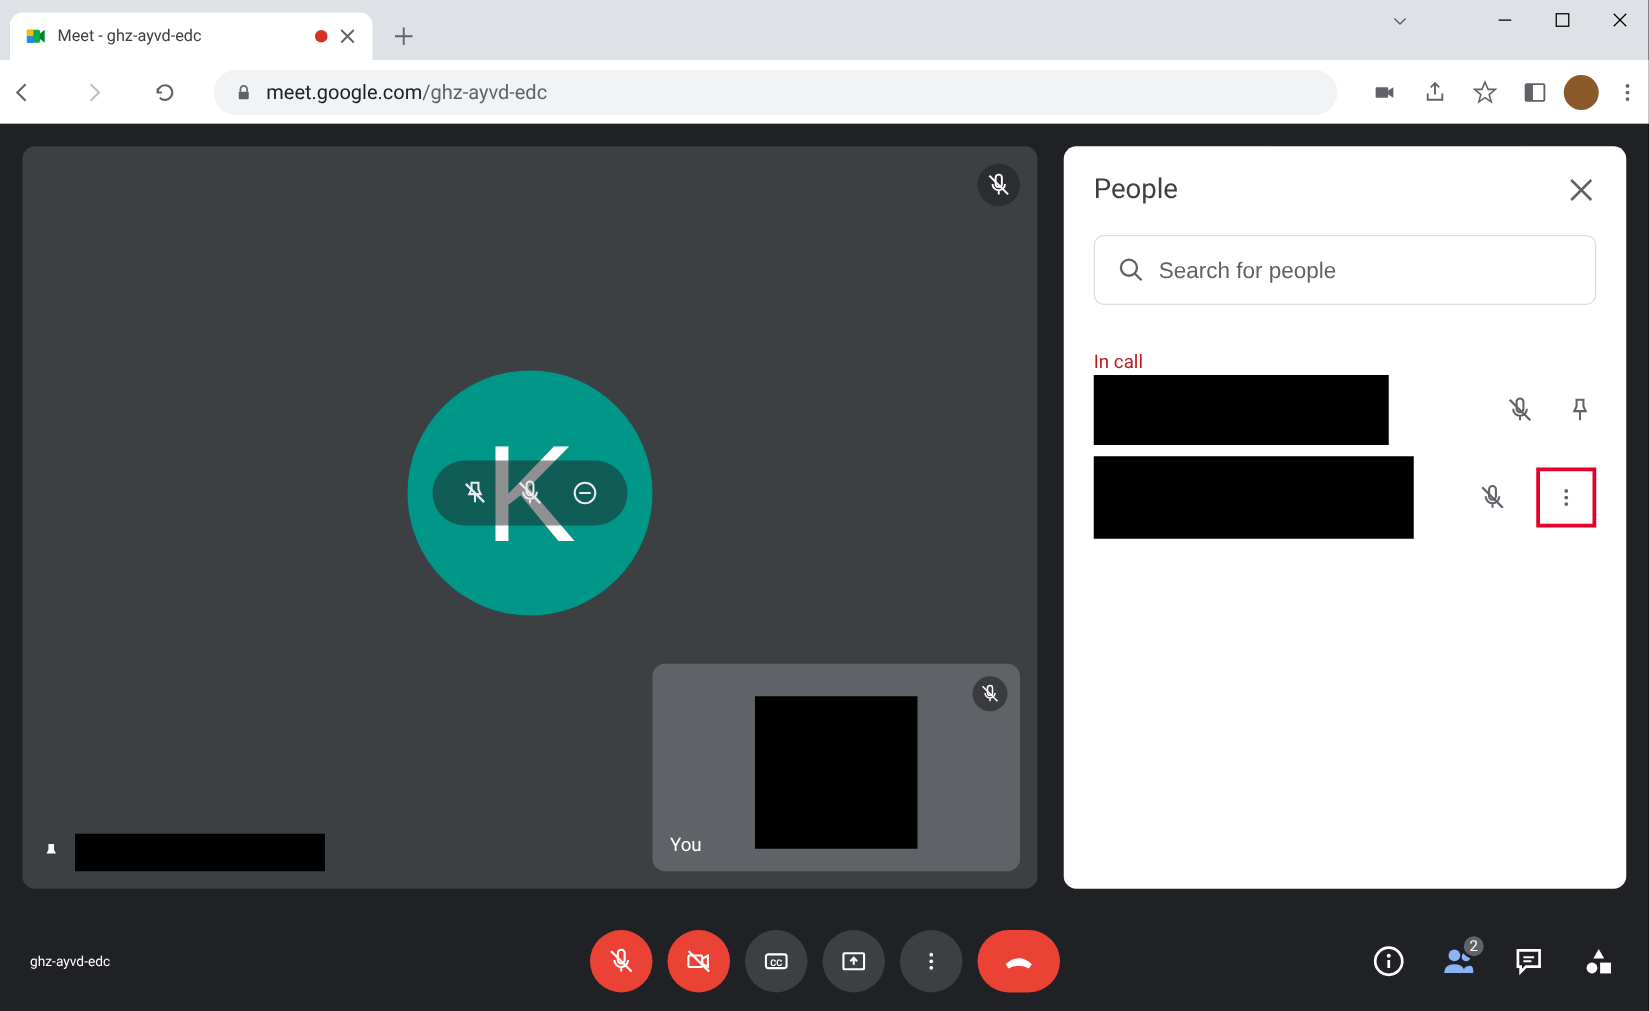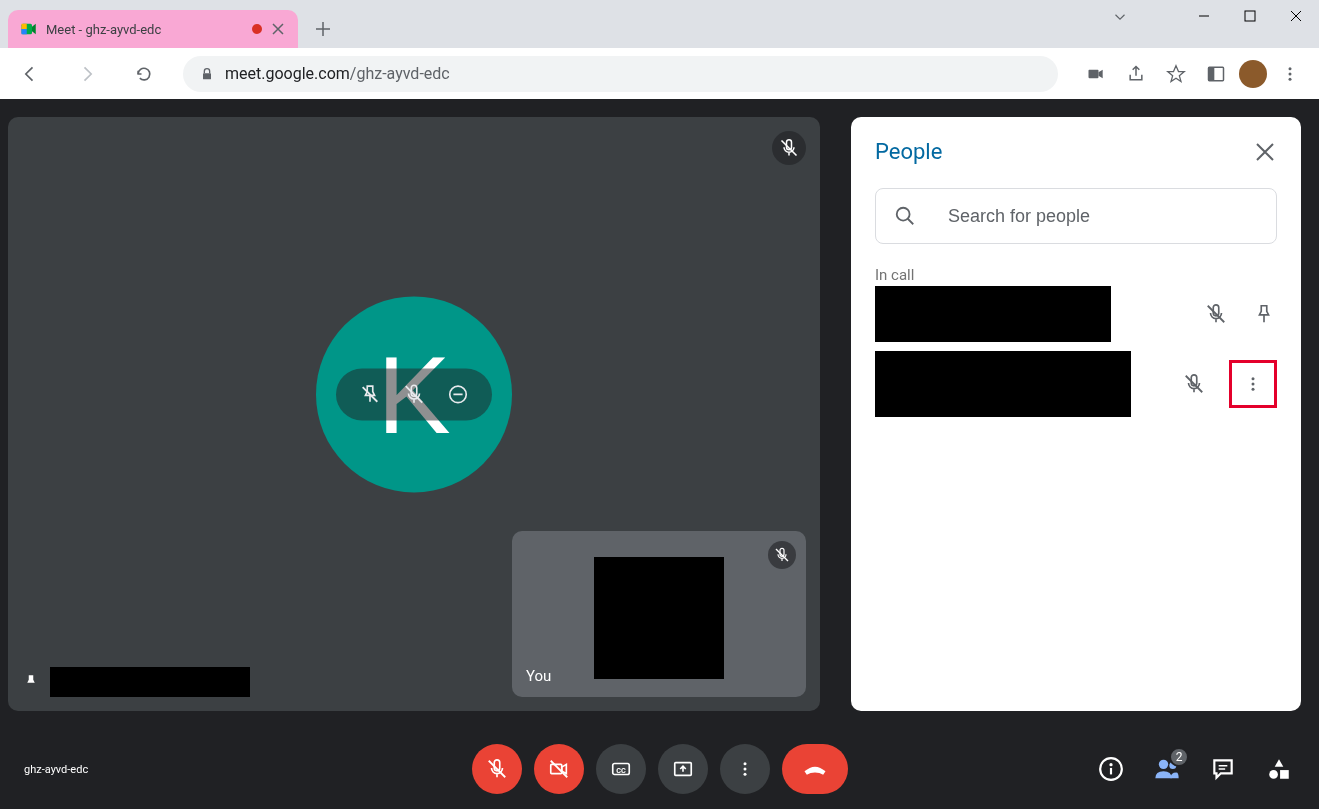--- a/index.html
+++ b/index.html
@@ -1,65 +1,65 @@
 <!DOCTYPE html>
 <html><head>
 <meta charset="utf-8">
 <style>
   * { box-sizing: border-box; margin: 0; padding: 0; }
   body { font-family: 'Segoe UI', Roboto, Arial, sans-serif; background: #000; width: 1319px; height: 809px; overflow: hidden; }
   
   
   .browser-chrome { background: #dee1e6; height: 99px; }
   .tab-bar { height: 48px; display: flex; align-items: flex-end; padding: 8px 8px 0 8px; position: relative; }
-  .tab { background: #f9a8d4; border-radius: 10px 10px 0 0; height: 38px; display: flex; align-items: center; padding: 0 12px; width: 290px; gap: 8px; margin-top: 12px; }
+  .tab { background: #ffffff; border-radius: 10px 10px 0 0; height: 38px; display: flex; align-items: center; padding: 0 12px; width: 290px; gap: 8px; margin-top: 12px; }
   .tab-favicon { width: 18px; height: 18px; display:flex; align-items:center; justify-content:center;}
   .tab-title { font-size: 13px; color: #3c4043; flex: 1; white-space: nowrap; overflow: hidden; }
   .tab-rec { width: 10px; height: 10px; border-radius: 50%; background: #d93025; }
   .tab-close { width: 16px; height: 16px; display:flex; align-items:center; justify-content:center; cursor:pointer; }
   .new-tab { width: 30px; height: 30px; display:flex; align-items:center; justify-content:center; margin-left: 10px; margin-bottom: 4px; cursor:pointer; color:#5f6368;}
   .window-controls { position: absolute; right: 0; top: 0; display: flex; height: 40px; }
   .win-btn { width: 46px; height: 32px; display:flex; align-items:center; justify-content:center; cursor:pointer; color:#5f6368;}
   .win-chev { position:absolute; right: 190px; top: 8px; color:#5f6368;}
   
-  .addr-bar { background: #fff; height: 51px; display: flex; align-items: center; padding: 0 12px; gap: 21px; }
+  .addr-bar { background: #fff; height: 51px; display: flex; align-items: center; padding: 0 0; gap: 21px; }
   .nav-btn { width: 36px; height: 36px; display:flex; align-items:center; justify-content:center; border-radius: 50%; cursor:pointer; color:#5f6368;}
   .url-field { flex: 1; background: #f1f3f4; border-radius: 20px; height: 36px; display: flex; align-items: center; padding: 0 16px; gap: 10px; color:#5f6368; font-size: 16px;}
   .url-domain { color: #202124; }
   .url-path { color: #5f6368; }
   .addr-icons { display: flex; gap: 6px; align-items: center; }
   .addr-icon { width: 34px; height: 34px; display:flex; align-items:center; justify-content:center; cursor:pointer; color:#5f6368; border-radius:50%;}
   .profile-avatar { width: 28px; height: 28px; border-radius: 50%; background: #8b5a2b; }
   
   
   .meet-app { height: 710px; background: #202124; position: relative; }
-  .video-area { position: absolute; left: 8px; top: 18px; width: 812px; height: 594px; background: #3c4043; border-radius: 10px; }
+  .video-area { position: absolute; left: 18px; top: 18px; width: 812px; height: 594px; background: #3c4043; border-radius: 10px; }
   .main-avatar { position: absolute; left: 50%; top: 50%; transform: translate(-50%, -60%); width: 196px; height: 196px; border-radius: 50%; background: #009688; display:flex; align-items:center; justify-content:center; }
   .avatar-letter { font-size: 110px; color: #fff; font-weight: 300; font-family: 'Google Sans', Arial; }
   .avatar-controls { position: absolute; left: 50%; top: 50%; transform: translate(-50%, -50%); background: rgba(32,33,36,0.5); border-radius: 30px; height: 52px; display:flex; align-items:center; gap: 20px; padding: 0 22px; }
   .avatar-ctrl { width: 24px; height: 24px; display:flex; align-items:center; justify-content:center; color: #e8eaed; cursor:pointer;}
   .main-mic-off { position: absolute; top: 14px; right: 14px; width: 34px; height: 34px; border-radius: 50%; background: rgba(32,33,36,0.6); display:flex; align-items:center; justify-content:center; color:#fff;}
   .main-name-area { position: absolute; bottom: 14px; left: 14px; display:flex; align-items:center; gap:10px;}
   .pin-icon-small { color:#fff; }
   .name-redact { width: 200px; height: 30px; background: #000; }
   
   .self-tile { position: absolute; right: 14px; bottom: 14px; width: 294px; height: 166px; background: #5f6368; border-radius: 10px; }
   .self-redact { position: absolute; left: 82px; top: 26px; width: 130px; height: 122px; background: #000; }
   .self-label { position: absolute; bottom: 12px; left: 14px; color: #fff; font-size: 15px; }
   .self-mic-off { position: absolute; top: 10px; right: 10px; width: 28px; height: 28px; border-radius: 50%; background: rgba(32,33,36,0.6); display:flex; align-items:center; justify-content:center; color:#fff;}
   
   
   .people-panel { position: absolute; right: 18px; top: 18px; width: 450px; height: 594px; background: #fff; border-radius: 10px; padding: 22px 24px; }
   .panel-header { display: flex; justify-content: space-between; align-items: center; margin-bottom: 24px; }
-  .panel-title { font-size: 22px; color: #0369a1; font-weight: 400; }
+  .panel-title { font-size: 22px; color: #404040; font-weight: 400; }
   .panel-close { cursor: pointer; color: #5f6368; width:24px; height:24px; display:flex; align-items:center; justify-content:center;}
-  .search-box { border: 1px solid #dadce0; border-radius: 8px; height: 56px; display: flex; align-items: center; padding: 0 18px; gap: 32px; margin-bottom: 22px; }
+  .search-box { border: 1px solid #dadce0; border-radius: 8px; height: 56px; display: flex; align-items: center; padding: 0 18px; gap: 11px; margin-bottom: 36px; }
   .search-input { border: none; outline: none; font-size: 18px; flex: 1; color: #3c4043; }
   .search-input::placeholder { color: #5f6368; }
-  .section-label { color: #737373; font-size: 15px; }
+  .section-label { color: #b91c1c; font-size: 15px; }
   .person-row { display: flex; align-items: center; height: 60px; gap: 14px; }
   .person-redact { width: 236px; height: 56px; background: #000; }
   .person-actions { margin-left: auto; display: flex; gap: 22px; align-items: center; }
   .person-action { width: 26px; height: 26px; display:flex; align-items:center; justify-content:center; color: #5f6368; cursor:pointer;}
   .highlighted-more { border: 3px solid #e4002b; width: 48px; height: 48px; display:flex; align-items:center; justify-content:center;}
   
   
   .bottom-bar { position: absolute; bottom: 0; left: 0; right: 0; height: 80px; display: flex; align-items: center; padding: 0 24px; }
   .meeting-code { color: #fff; font-size: 11px; }
   .center-controls { position: absolute; left: 50%; transform: translateX(-50%); display: flex; gap: 12px; justify-content: center; }

